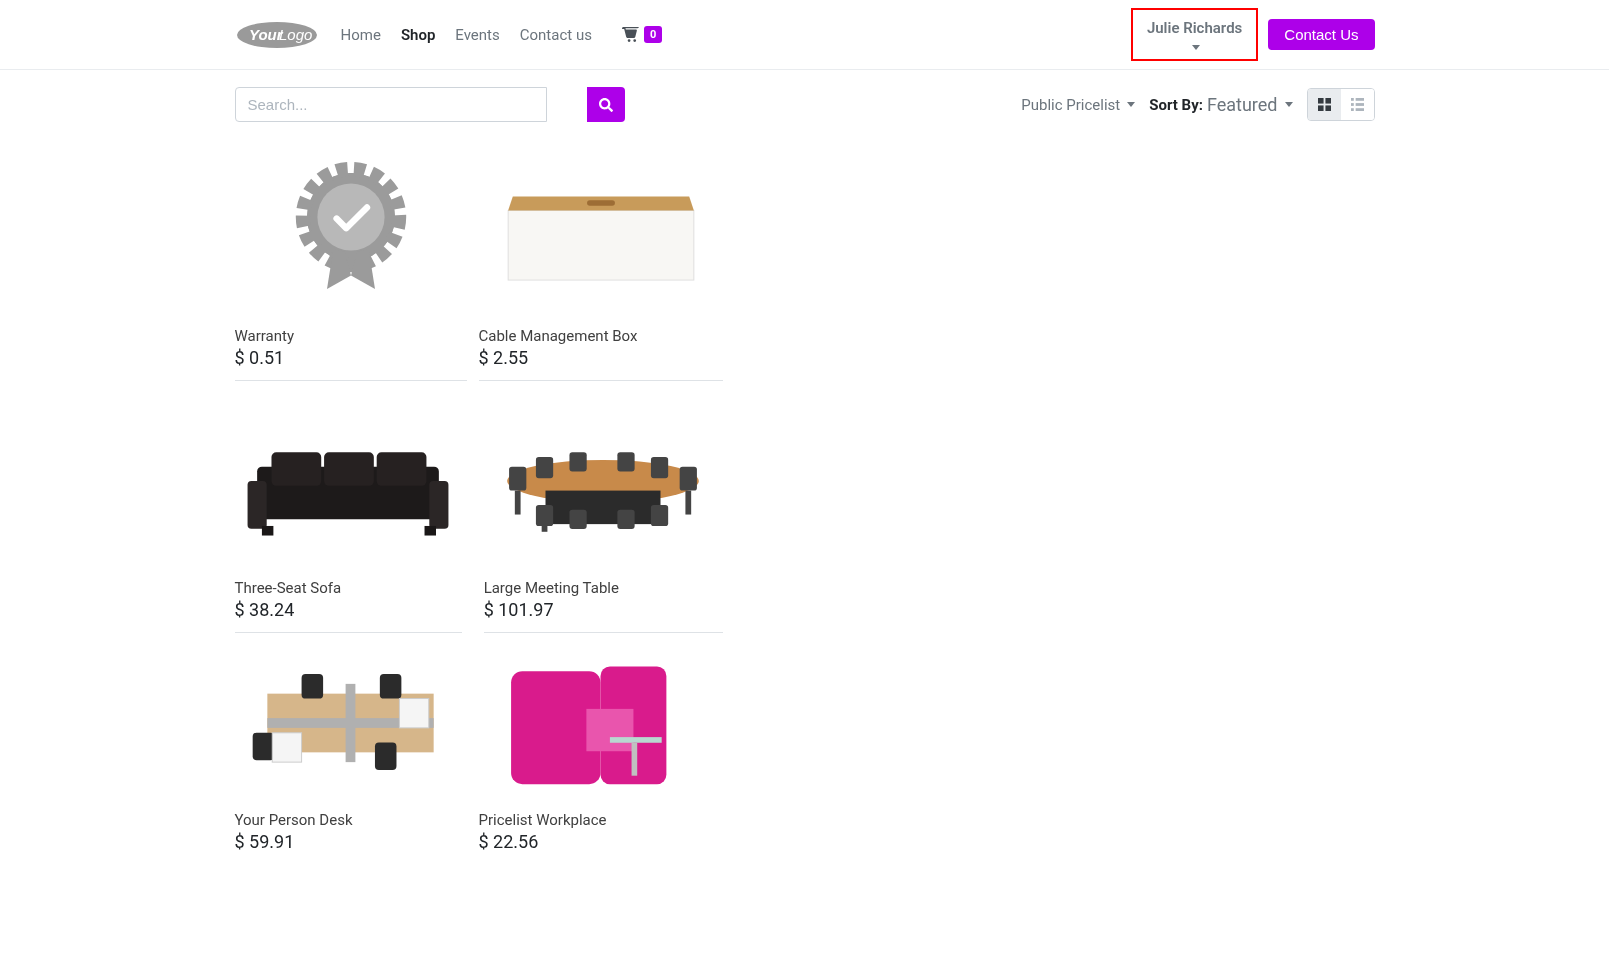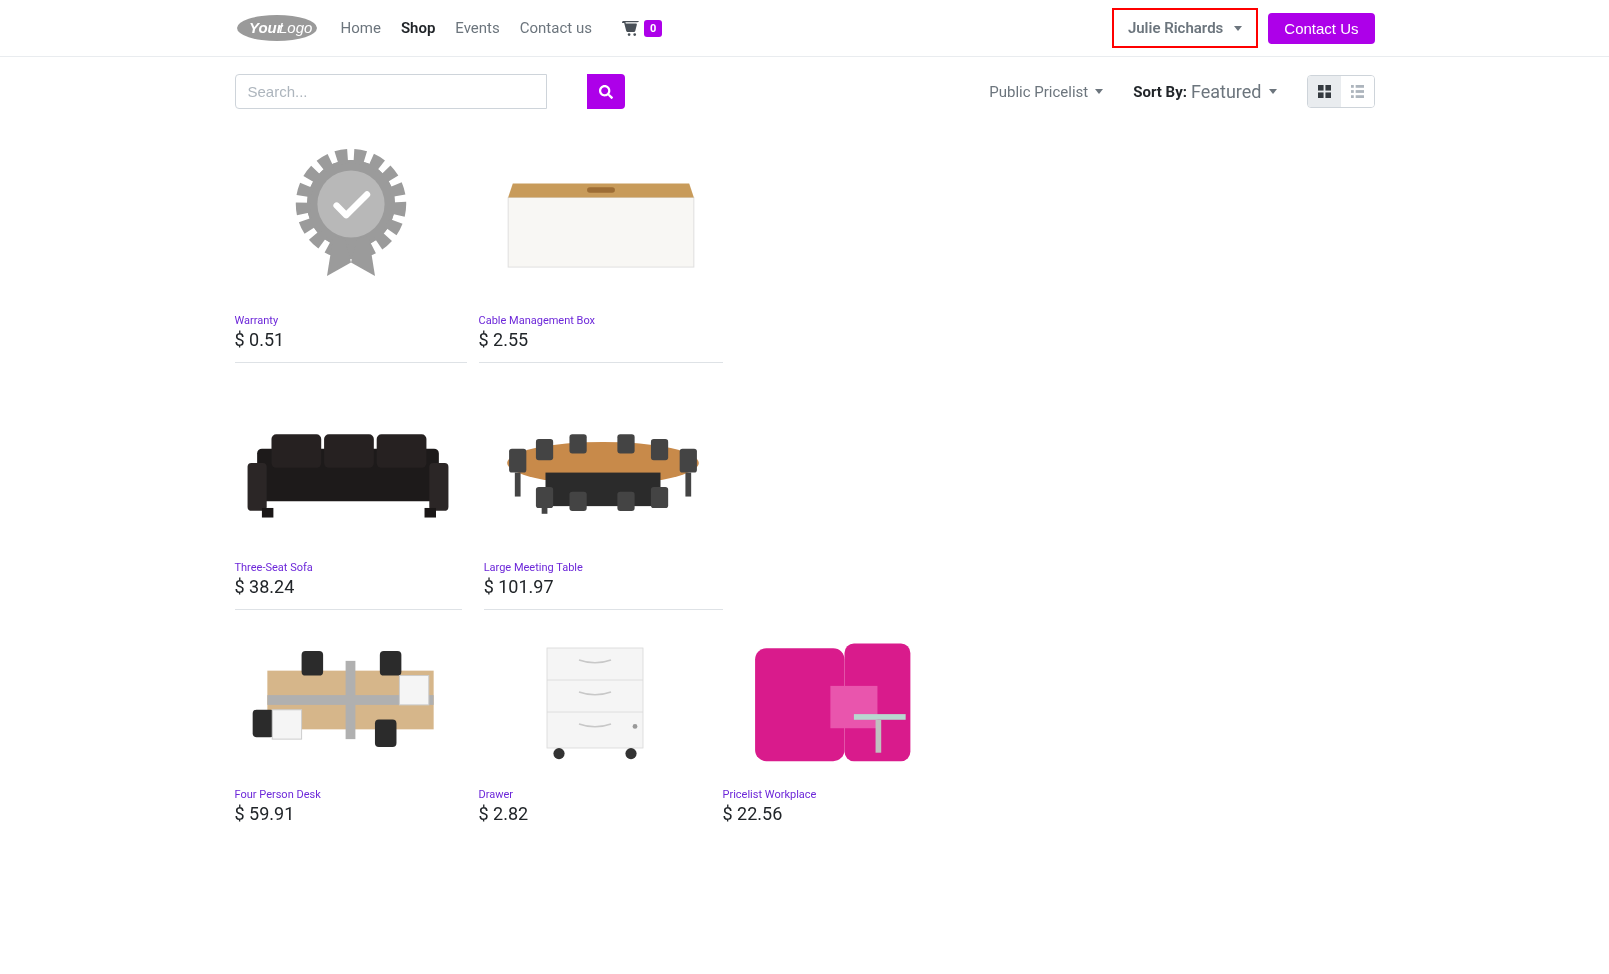--- a/index.html
+++ b/index.html
@@ -9,46 +9,46 @@
 
 .navbar { display: flex; align-items: center; padding: 8px 0; border-bottom: 1px solid #e9ecef; }
 .logo-wrap { padding-right: 8px; cursor: pointer; }
 .logo-svg { width: 84px; height: 30px; display: block; }
 .nav-links { display: flex; gap: 0; margin-left: 4px; }
 .nav-link { padding: 8px 10px; color: #6c757d; text-decoration: none; font-size: 15px; cursor: pointer; }
 .nav-link.active { color: #212529; font-weight: 600; }
 .cart-wrap { display: flex; align-items: center; gap: 5px; margin-left: 20px; cursor: pointer; color: #495057; }
 .cart-badge { background: #ad00e9; color: #fff; font-size: 11px; font-weight: 700; padding: 2px 6px; border-radius: 3px; }
 .spacer { flex: 1; }
-.user-dropdown { border: 2px solid #ff0000; padding: 9px 14px; display: flex; align-items: center; gap: 8px; color: #6c757d; font-weight: 600; font-size: 15px; cursor: pointer; margin-right: 10px; }
+.user-dropdown { border: 2px solid #ff0000; padding: 9px 14px; display: flex; align-items: center; gap: 8px; color: #6c757d; font-weight: 600; font-size: 15px; cursor: pointer; margin-right: 10px; flex-direction: column; }
 .contact-btn { background: #ad00e9; color: #fff; border: none; padding: 7px 16px; border-radius: 4px; font-size: 15px; cursor: pointer; }
 
 
 .toolbar { display: flex; align-items: center; padding: 17px 0; }
 .search-group { display: flex; width: 390px; gap: 40px; }
 .search-input { flex: 1; border: 1px solid #ced4da; border-radius: 4px 0 0 4px; padding: 8px 12px; font-size: 15px; outline: none; color: #495057; }
 .search-input::placeholder { color: #adb5bd; }
 .search-btn { background: #ad00e9; border: none; border-radius: 0 4px 4px 0; width: 38px; display: flex; align-items: center; justify-content: center; cursor: pointer; }
-.toolbar-right { margin-left: auto; display: flex; align-items: center; gap: 30px; }
+.toolbar-right { margin-left: auto; display: flex; align-items: center; gap: 14px; }
 .dropdown-text { color: #6c757d; font-size: 15px; cursor: pointer; display: flex; align-items: center; gap: 4px; }
 .sort-label { color: #212529; font-weight: 700; font-size: 15px; }
 .sort-value { color: #6c757d; font-size: 18px; }
 .view-toggles { display: flex; border: 1px solid #ced4da; border-radius: 4px; overflow: hidden; }
 .view-toggle { width: 33px; height: 31px; display: flex; align-items: center; justify-content: center; cursor: pointer; background: #fff; }
 .view-toggle.active { background: #e9ecef; }
 
 
 .products { padding: 0 0 20px 0; }
 .product-card { padding: 0 0 12px 0; margin-bottom: 0; }
 .product-card.border-bottom { border-bottom: 1px solid #dee2e6; margin-bottom: 10px; }
 .product-img { width: 100%; display: flex; align-items: center; justify-content: center; cursor: pointer; overflow: hidden; }
 .product-img.small { height: 180px; }
 .product-img.medium { height: 160px; }
 .product-img.large { height: 424px; }
-.product-title { color: #6d28d9; font-size: 11px; margin: 8px 0 2px 0; cursor: pointer; display: inline-block; }
+.product-title { color: #404040; font-size: 15px; margin: 8px 0 2px 0; cursor: pointer; display: inline-block; }
 .product-price { color: #212529; font-size: 18px; font-weight: 400; }
 
 .caret-down { display:inline-block; width:0; height:0; border-left:4px solid transparent; border-right:4px solid transparent; border-top:5px solid currentColor; vertical-align:middle; margin-left:3px;}
 
 .nav-container { max-width: 1170px; margin: 0 auto; padding: 0 15px; display: flex; align-items: center; width: 100%; }
 </style>
 </head>
 <body>
 
 <div class="navbar">
@@ -233,41 +233,22 @@
               <g fill="#2b2b2b">
                 <rect x="15" y="90" width="22" height="28" rx="4"></rect>
                 <rect x="65" y="30" width="22" height="25" rx="4"></rect>
                 <rect x="145" y="30" width="22" height="25" rx="4"></rect>
                 <rect x="140" y="100" width="22" height="28" rx="4"></rect>
               </g>
               <rect x="35" y="90" width="30" height="30" fill="#f5f5f5" stroke="#ccc"></rect>
               <rect x="165" y="55" width="30" height="30" fill="#f5f5f5" stroke="#ccc"></rect>
             </svg>
           </div>
-          <a class="product-title">Four Person Desk</a>
+          <a class="product-title">Your Person Desk</a>
           <div class="product-price">$ 59.91</div>
-        </div>
-      </div>
-      <div style="width:244px; padding-right:12px;">
-        <div class="product-card">
-          <div class="product-img medium">
-            <svg viewBox="0 0 200 170" width="160" height="160">
-              <rect x="40" y="20" width="120" height="125" fill="#f5f5f5" stroke="#d8d8d8"></rect>
-              <line x1="40" y1="60" x2="160" y2="60" stroke="#d8d8d8" stroke-width="1"></line>
-              <line x1="40" y1="100" x2="160" y2="100" stroke="#d8d8d8" stroke-width="1"></line>
-              <path d="M80 35 Q100 42 120 35" stroke="#c8c8c8" stroke-width="2" fill="none"></path>
-              <path d="M80 75 Q100 82 120 75" stroke="#c8c8c8" stroke-width="2" fill="none"></path>
-              <path d="M80 115 Q100 122 120 115" stroke="#c8c8c8" stroke-width="2" fill="none"></path>
-              <circle cx="150" cy="118" r="3" fill="#999"></circle>
-              <circle cx="55" cy="152" r="7" fill="#333"></circle>
-              <circle cx="145" cy="152" r="7" fill="#333"></circle>
-            </svg>
-          </div>
-          <a class="product-title">Drawer</a>
-          <div class="product-price">$ 2.82</div>
         </div>
       </div>
       <div style="width:244px;">
         <div class="product-card">
           <div class="product-img medium">
             <svg viewBox="0 0 230 170" width="225" height="160">
               <rect x="20" y="30" width="95" height="120" rx="12" fill="#d91b8c"></rect>
               <rect x="115" y="25" width="70" height="125" rx="10" fill="#d91b8c"></rect>
               <rect x="100" y="70" width="50" height="45" fill="#e955ad"></rect>
               <rect x="125" y="100" width="55" height="6" fill="#b8d8d0"></rect>

